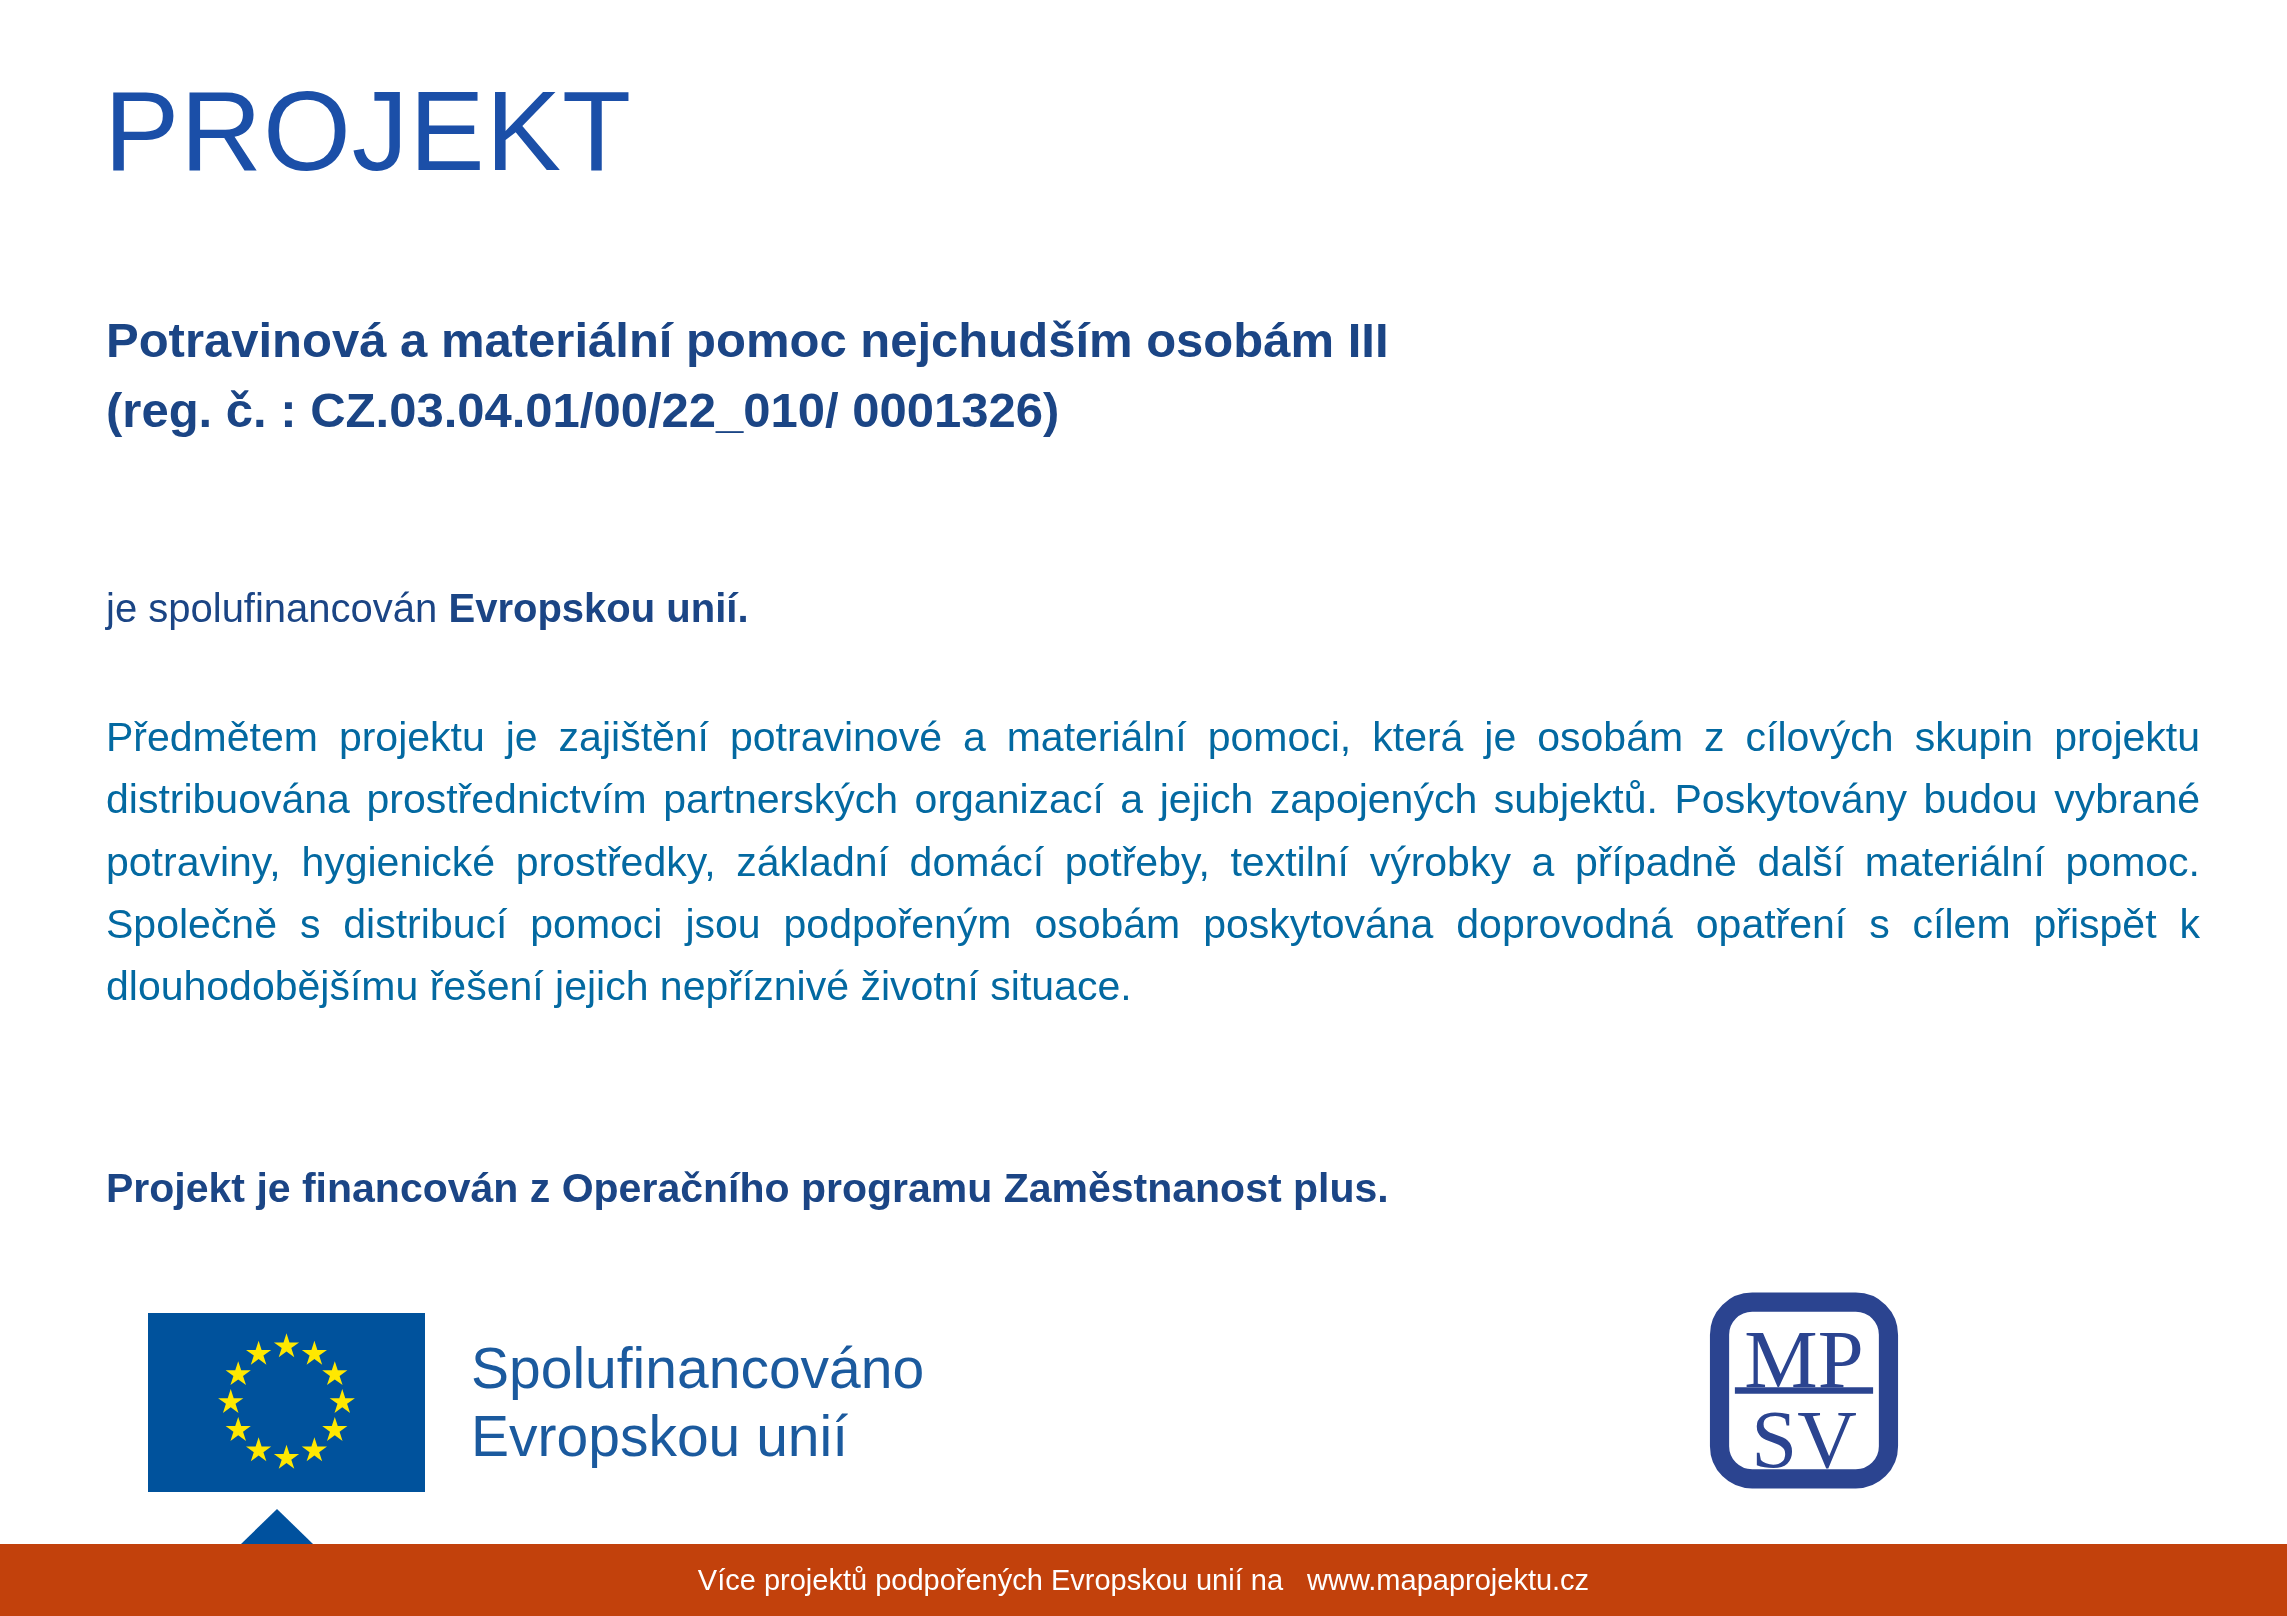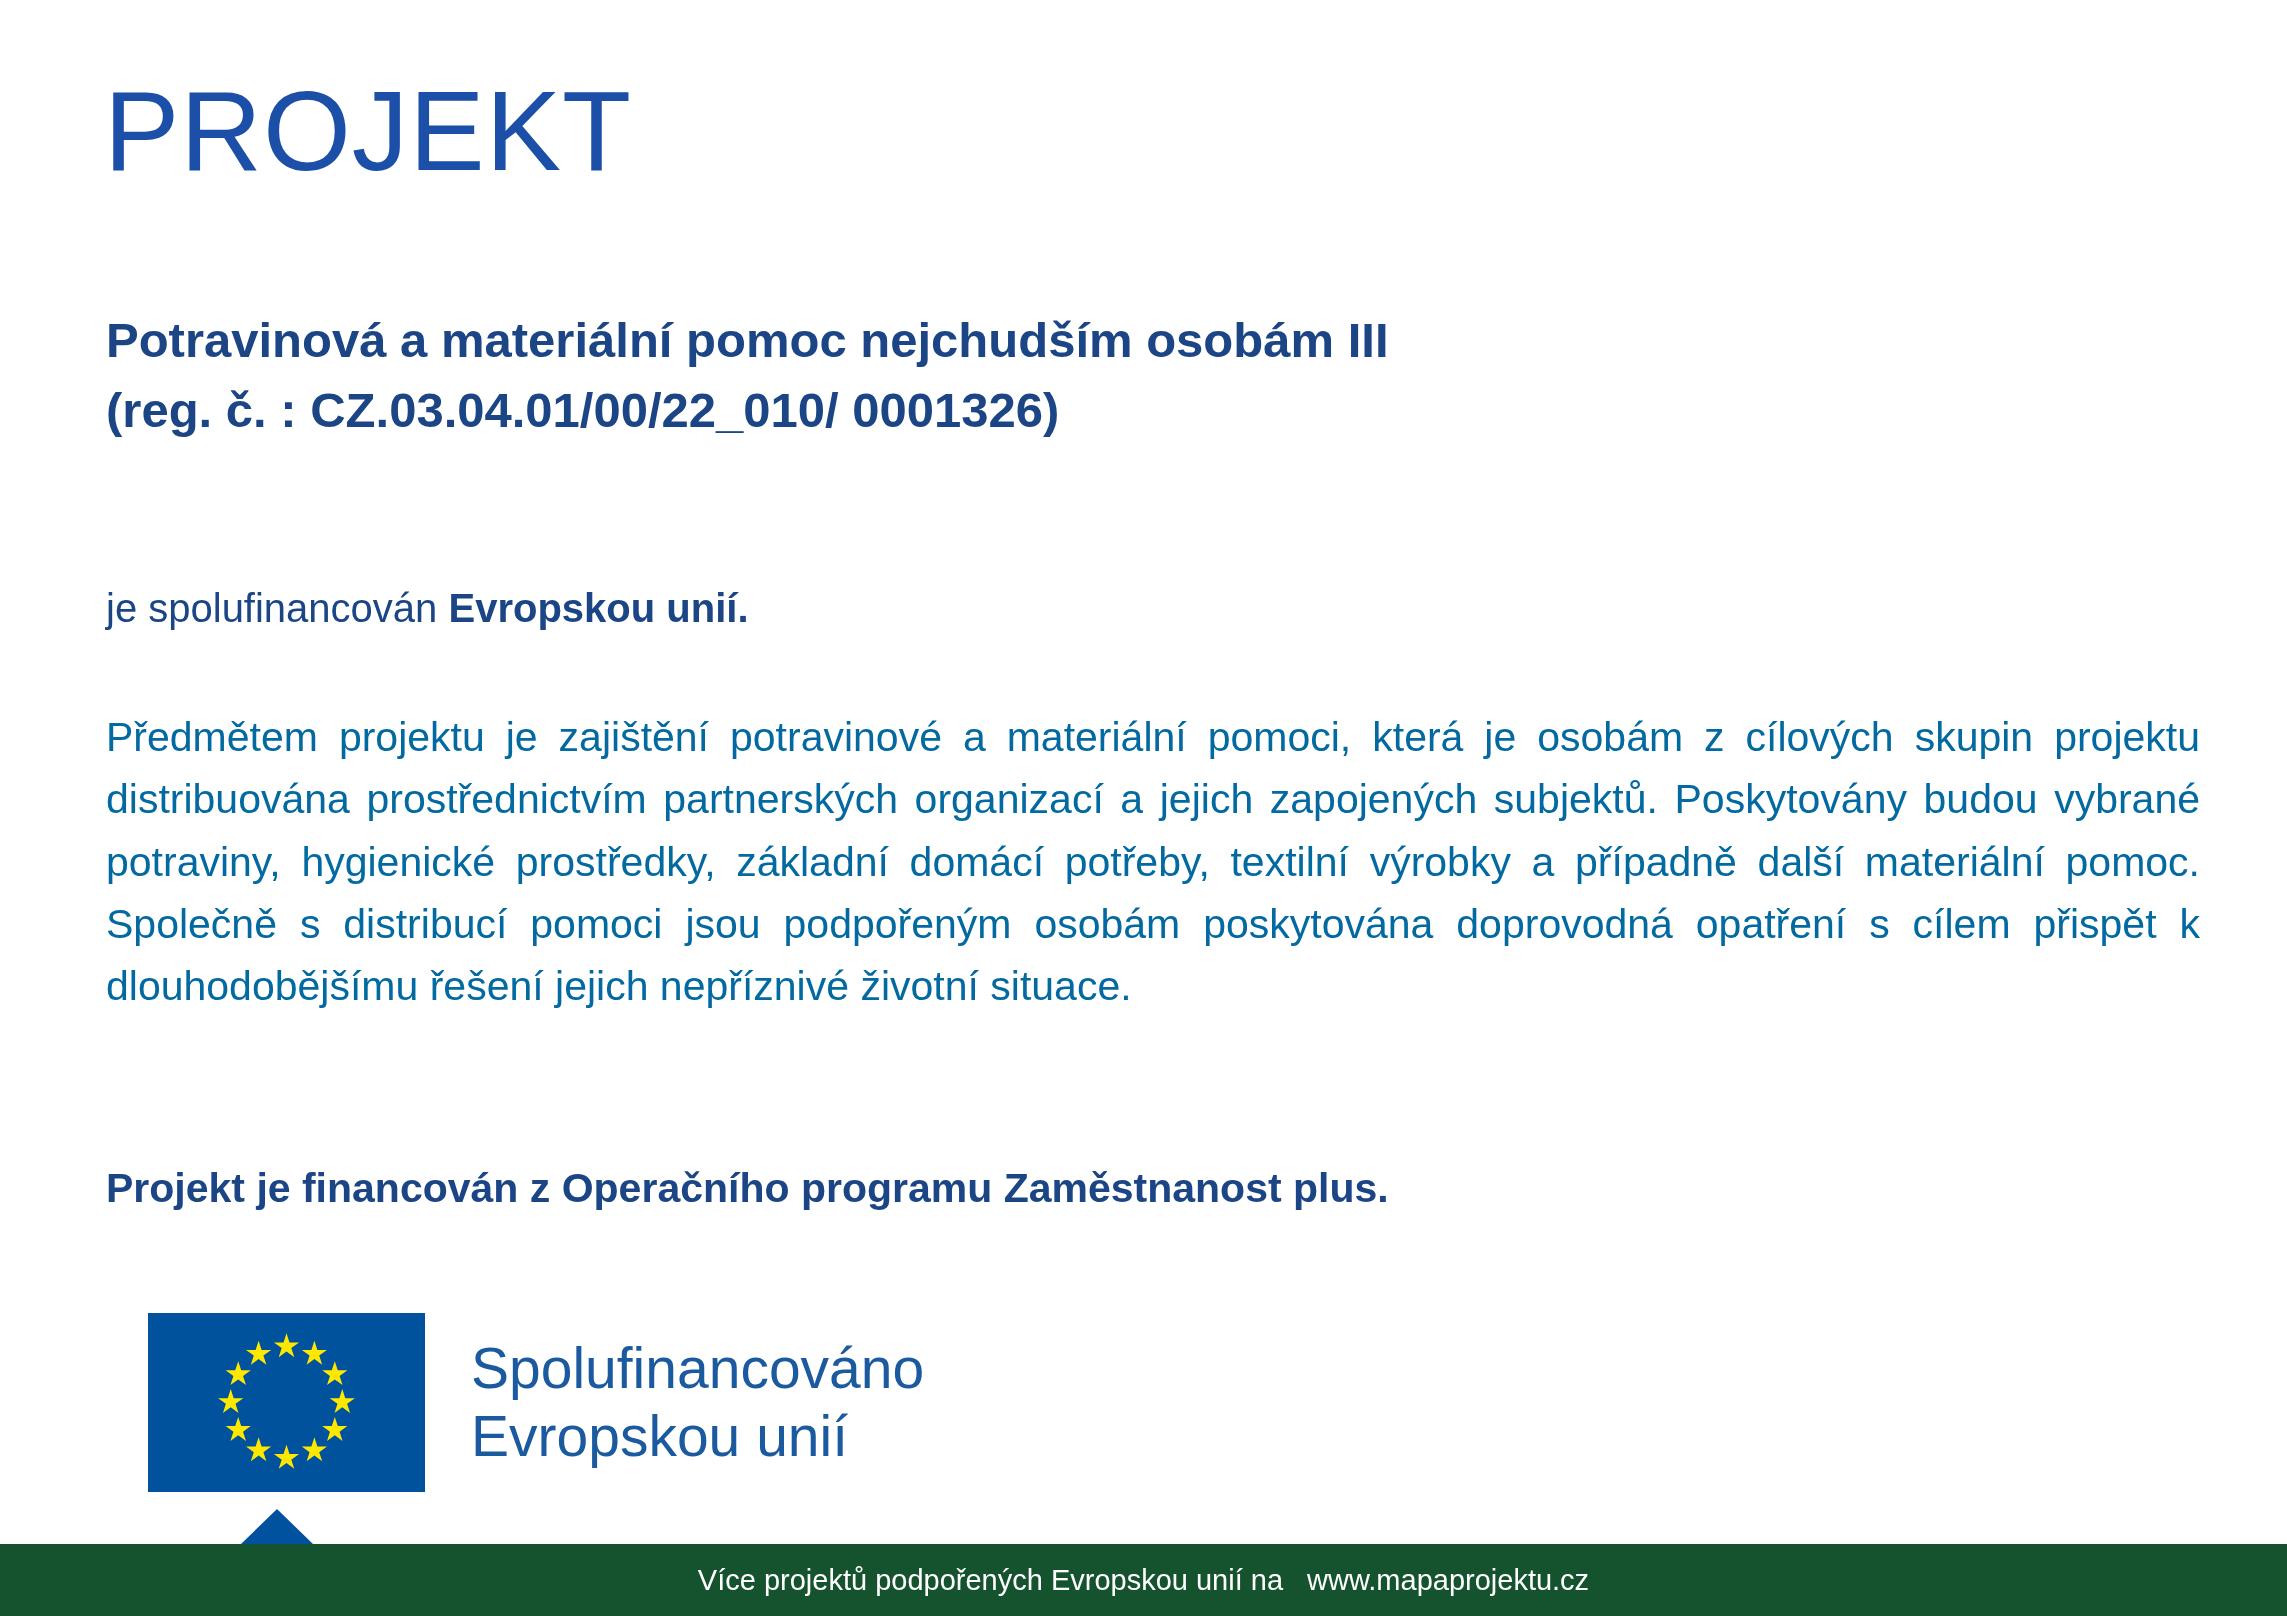--- a/index.html
+++ b/index.html
@@ -136,21 +136,21 @@
     display: block;
   }
 
   
   .footer-bar {
     position: absolute;
     left: 0;
     bottom: 0;
     width: 2287px;
     height: 73px;
-    background: #14532d;
+    background: #c2410c;
   }
   .footer-text {
     position: absolute;
     left: 0;
     top: 0;
     width: 2287px;
     height: 73px;
     display: flex;
     align-items: center;
     justify-content: center;
@@ -213,20 +213,28 @@
           <polygon points="115.0,28.8 118.1,38.3 128.1,38.3 120.0,44.2 123.1,53.7 115.0,47.8 106.9,53.7 110.0,44.2 101.9,38.3 111.9,38.3"></polygon>
         </g>
       </svg>
     </div>
     <div class="eu-caption">
       <div>Spolufinancováno</div>
       <div>Evropskou unií</div>
     </div>
   </div>
 
+  <div class="mpsv-logo">
+    <svg viewBox="0 0 200 224" xmlns="http://www.w3.org/2000/svg" aria-hidden="true">
+      <rect x="12" y="20" width="176" height="184" rx="34" ry="34" fill="none" stroke="#2b4490" stroke-width="20"></rect>
+      <line x1="28" y1="112" x2="172" y2="112" stroke="#2b4490" stroke-width="7"></line>
+      <text x="100" y="108" text-anchor="middle" font-family="'Liberation Serif', serif" font-size="86" fill="#2b4490">MP</text>
+      <text x="100" y="192" text-anchor="middle" font-family="'Liberation Serif', serif" font-size="86" fill="#2b4490">SV</text>
+    </svg>
+  </div>
 
   <div class="footer-arrow"></div>
 
   <div class="footer-bar">
     <div class="footer-text">
       <span>Více projektů podpořených Evropskou unií na</span>
         <span class="strong">www.mapaprojektu.cz</span>
     </div>
   </div>
 

